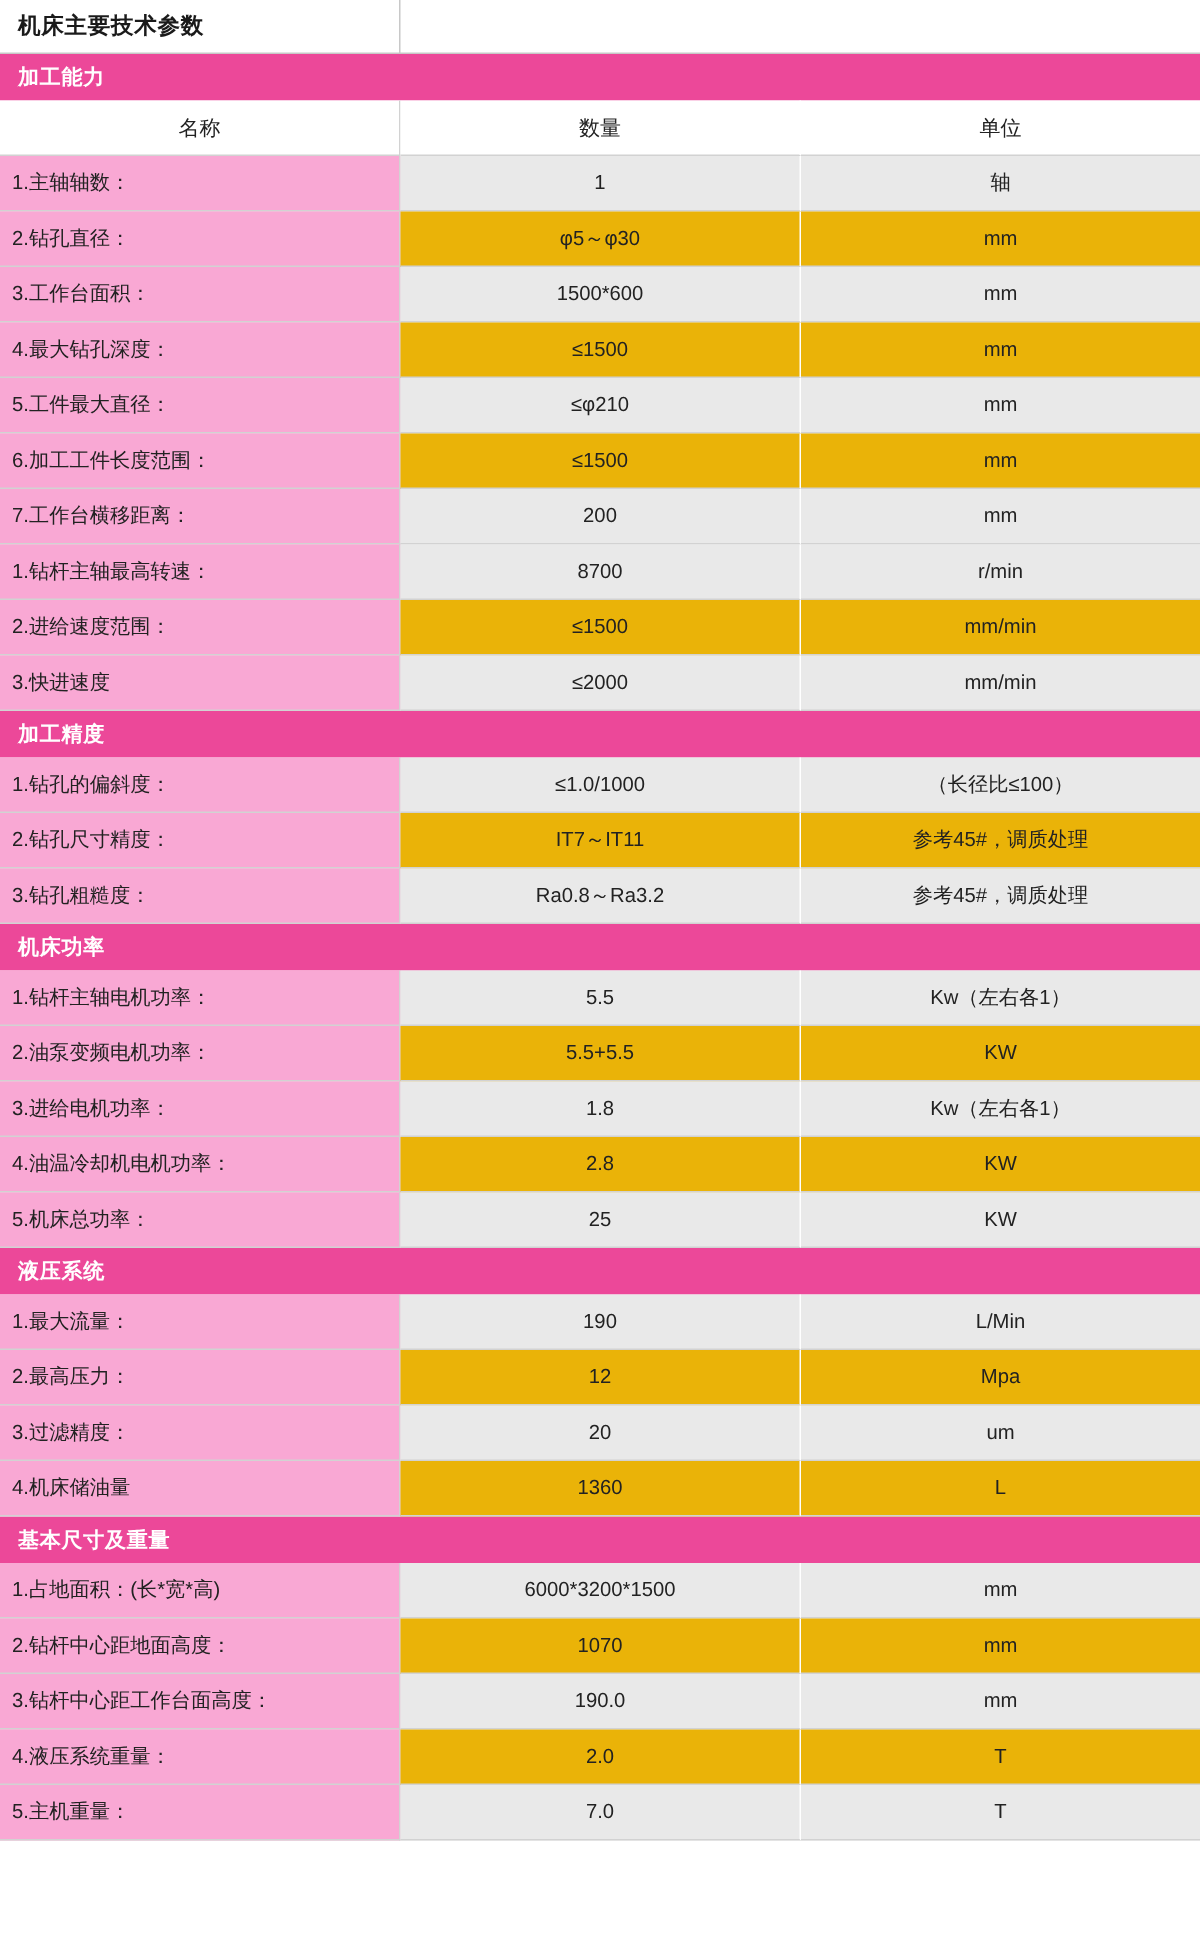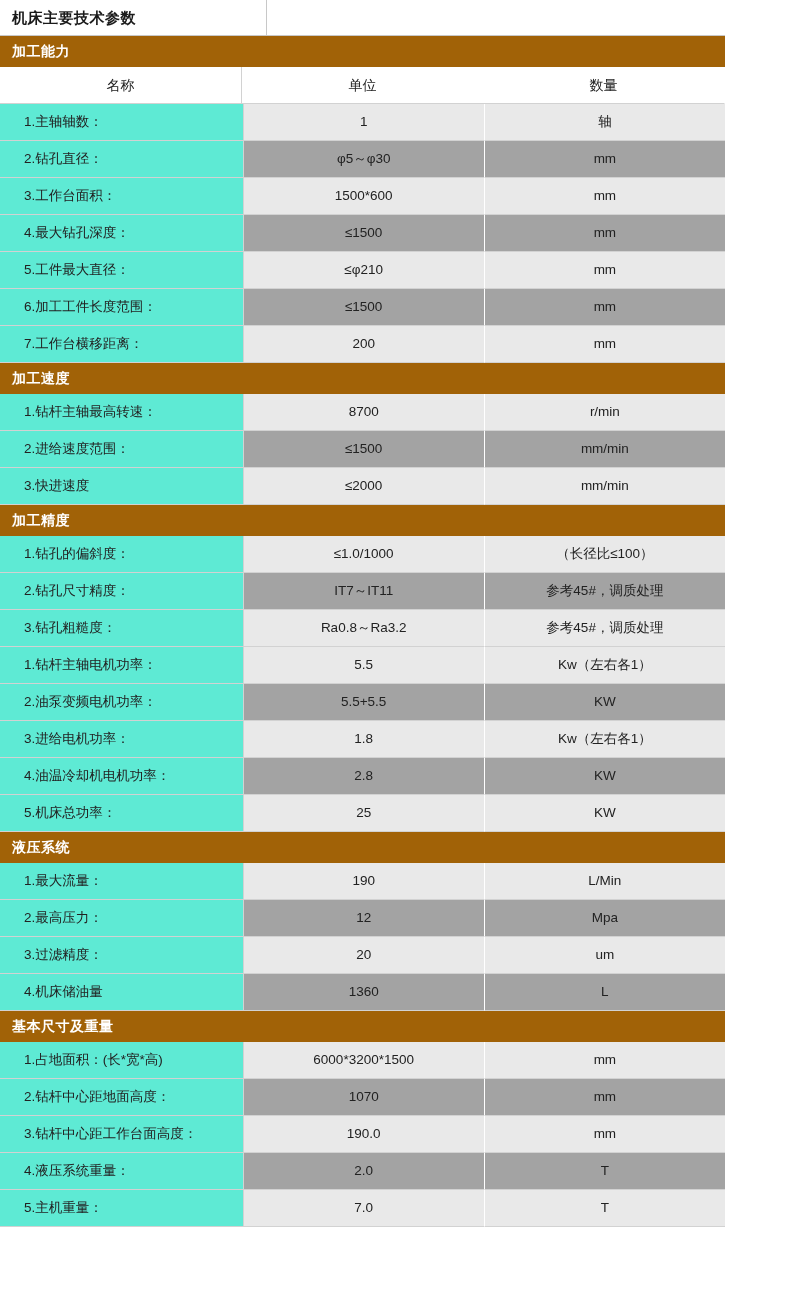--- a/index.html
+++ b/index.html
@@ -9,21 +9,21 @@
     background: #ffffff;
   }
   body {
     width: 800px;
     height: 1298px;
     font-family: "Liberation Sans", "DejaVu Sans", sans-serif;
     color: #222222;
     overflow: hidden;
   }
   #sheet {
-    width: 725px;
+    width: 800px;
     position: relative;
   }
   
   .title-row {
     height: 36px;
     display: flex;
     align-items: center;
     border-bottom: 1px solid #c8c8c8;
   }
   .title-cell {
@@ -36,21 +36,21 @@
     border-right: 1px solid #c8c8c8;
     height: 36px;
     line-height: 36px;
   }
   .title-rest {
     flex: 1;
     height: 36px;
   }
   
   .section-bar {
-    background: #a16207;
+    background: #ec4899;
     color: #ffffff;
     font-size: 14px;
     font-weight: bold;
     height: 31px;
     line-height: 31px;
     padding-left: 12px;
     letter-spacing: 0.5px;
   }
   
   .row {
@@ -61,23 +61,23 @@
   }
   .row.head { height: 37px; }
   .cell {
     display: flex;
     align-items: center;
     font-size: 13.5px;
     line-height: 1.2;
   }
   .c-name {
     width: 267px;
-    padding-left: 24px;
+    padding-left: 8px;
     justify-content: flex-start;
-    background: #5eead4;
+    background: #f9a8d4;
   }
   .c-qty {
     width: 267px;
     justify-content: center;
     background: #e9e9e9;
   }
   .c-unit {
     width: 266px;
     justify-content: center;
     background: #e9e9e9;
@@ -91,38 +91,38 @@
   .row .c-qty { border-right: 1px solid #ffffff; }
   .row.head .c-name,
   .row.head .c-qty,
   .row.head .c-unit {
     justify-content: center;
     background: #ffffff;
     font-size: 14px;
   }
   .row.head .c-name { padding-left: 0; }
   .row.zebra-white .c-qty,
-  .row.zebra-white .c-unit { background: #a3a3a3; }
+  .row.zebra-white .c-unit { background: #eab308; }
 </style>
 </head>
 <body>
 
 <div id="sheet">
 
   <div class="title-row">
     <div class="title-cell">机床主要技术参数</div>
     <div class="title-rest"></div>
   </div>
 
   <div id="body-container">
       <div class="section-bar">加工能力</div>
       <div class="row head">
         <div class="cell c-name">名称</div>
+        <div class="cell c-qty">数量</div>
         <div class="cell c-unit">单位</div>
-        <div class="cell c-qty">数量</div>
       </div>
       <div class="row">
         <div class="cell c-name">1.主轴轴数：</div>
         <div class="cell c-qty">1</div>
         <div class="cell c-unit">轴</div>
       </div>
       <div class="row zebra-white">
         <div class="cell c-name">2.钻孔直径：</div>
         <div class="cell c-qty">φ5～φ30</div>
         <div class="cell c-unit">mm</div>
@@ -145,21 +145,20 @@
       <div class="row zebra-white">
         <div class="cell c-name">6.加工工件长度范围：</div>
         <div class="cell c-qty">≤1500</div>
         <div class="cell c-unit">mm</div>
       </div>
       <div class="row">
         <div class="cell c-name">7.工作台横移距离：</div>
         <div class="cell c-qty">200</div>
         <div class="cell c-unit">mm</div>
       </div>
-      <div class="section-bar">加工速度</div>
       <div class="row">
         <div class="cell c-name">1.钻杆主轴最高转速：</div>
         <div class="cell c-qty">8700</div>
         <div class="cell c-unit">r/min</div>
       </div>
       <div class="row zebra-white">
         <div class="cell c-name">2.进给速度范围：</div>
         <div class="cell c-qty">≤1500</div>
         <div class="cell c-unit">mm/min</div>
       </div>
@@ -177,20 +176,21 @@
       <div class="row zebra-white">
         <div class="cell c-name">2.钻孔尺寸精度：</div>
         <div class="cell c-qty">IT7～IT11</div>
         <div class="cell c-unit">参考45#，调质处理</div>
       </div>
       <div class="row">
         <div class="cell c-name">3.钻孔粗糙度：</div>
         <div class="cell c-qty">Ra0.8～Ra3.2</div>
         <div class="cell c-unit">参考45#，调质处理</div>
       </div>
+      <div class="section-bar">机床功率</div>
       <div class="row">
         <div class="cell c-name">1.钻杆主轴电机功率：</div>
         <div class="cell c-qty">5.5</div>
         <div class="cell c-unit">Kw（左右各1）</div>
       </div>
       <div class="row zebra-white">
         <div class="cell c-name">2.油泵变频电机功率：</div>
         <div class="cell c-qty">5.5+5.5</div>
         <div class="cell c-unit">KW</div>
       </div>

